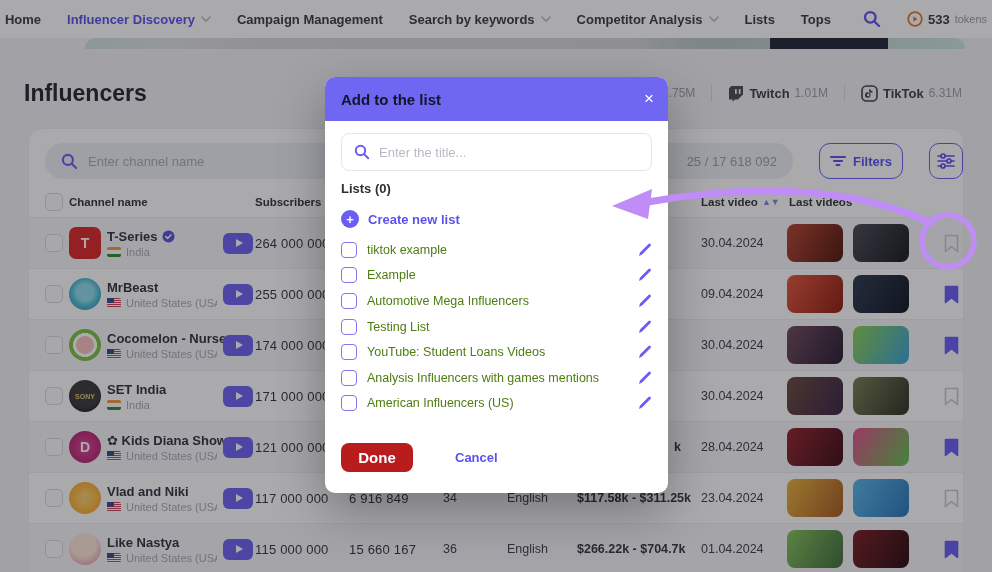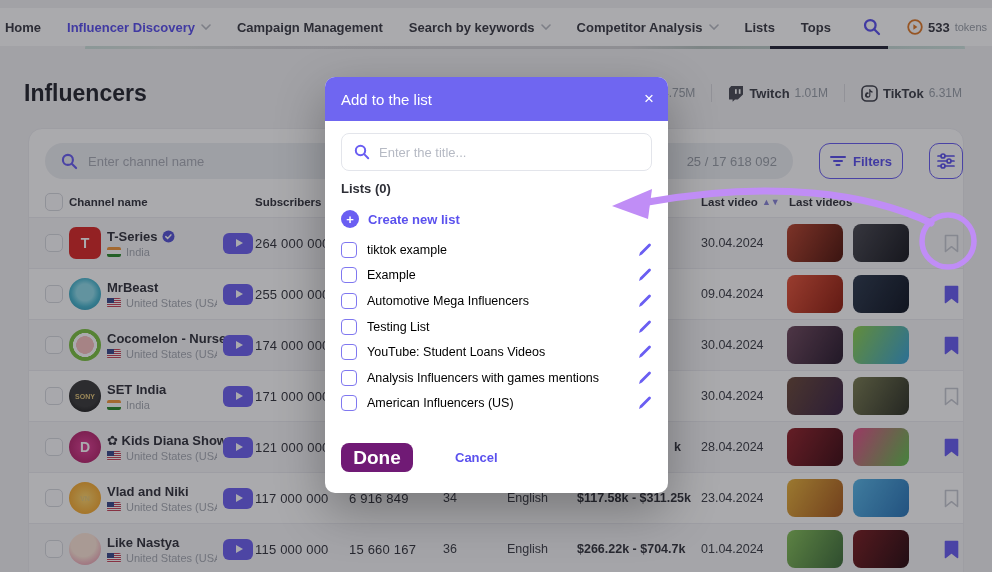--- a/index.html
+++ b/index.html
@@ -1,21 +1,21 @@
 <!DOCTYPE html>
 <html><head>
 <meta charset="utf-8">
 <style>
   html,body{margin:0;padding:0;width:992px;height:572px;overflow:hidden;
     font-family:"Liberation Sans","DejaVu Sans",sans-serif;background:#f2f2f5;}
   .page{position:absolute;inset:0;}
 
   
   .nav{position:absolute;top:0;left:0;right:0;height:38px;background:#ffffff;
-    display:flex;align-items:center;justify-content:center;gap:26px;z-index:1;margin-top:8px;}
+    display:flex;align-items:center;justify-content:center;gap:26px;z-index:1;}
   .nav-item{font-size:13px;font-weight:600;color:#3a3b44;display:flex;align-items:center;gap:6px;cursor:pointer;white-space:nowrap;}
   .nav-item.active{color:#5b51ee;}
   .nav-search{margin-left:6px;display:flex;align-items:center;}
   .tokens{display:flex;align-items:center;gap:5px;font-size:13px;}
   .tokens b{color:#3a3b44;font-weight:700;}
   .tokens span{color:#9aa0a8;font-size:11px;}
 
   
   .banner{position:absolute;top:38px;left:85px;right:27px;height:11px;border-radius:10px 10px 0 0;
     background:linear-gradient(90deg,#cfe3dd 0%,#dfe3e1 9%,#d8d8db 22%,#d6d6d8 62%,#b9c6c2 70%,#cfe4df 100%);overflow:hidden;}
@@ -71,37 +71,37 @@
   .earn{font-size:12.5px;font-weight:700;color:#35363e;}
   .thumb{width:56px;height:38px;border-radius:8px;flex:none;cursor:pointer;}
 
   
   .overlay{position:absolute;inset:0;background:rgba(20,20,28,0.36);z-index:5;}
 
   
   .modal{position:absolute;left:325px;top:77px;width:343px;height:416px;background:#fff;border-radius:10px;
     z-index:10;box-shadow:0 18px 50px rgba(0,0,0,.30);overflow:hidden;}
   .modal-head{position:absolute;left:0;top:0;right:0;height:44px;background:#6f66f1;display:flex;align-items:center;}
-  .modal-title{margin-left:16px;color:#ffffff;font-size:15px;font-weight:400;}
+  .modal-title{margin-left:16px;color:#0f172a;font-size:15px;font-weight:700;}
   .modal-close{position:absolute;right:14px;top:0;height:44px;display:flex;align-items:center;color:#fff;font-size:17px;cursor:pointer;}
   .modal-search{position:absolute;left:16px;right:16px;top:56px;height:38px;border:1px solid #e3e5eb;border-radius:8px;
     display:flex;align-items:center;gap:9px;padding:0 12px;box-sizing:border-box;}
   .modal-search .ph{font-size:13px;color:#b6bac4;}
   .lists-label{position:absolute;left:16px;top:104px;font-size:13px;font-weight:800;color:#2e2f37;}
   .create-row{position:absolute;left:16px;top:130px;height:24px;display:flex;align-items:center;gap:9px;cursor:pointer;}
   .plus{width:18px;height:18px;border-radius:50%;background:#6a5ef2;color:#fff;font-size:13px;font-weight:700;
     display:flex;align-items:center;justify-content:center;line-height:1;}
   .create-label{font-size:13px;font-weight:700;color:#5b51ee;}
   .mlist{position:absolute;left:16px;right:10px;top:160px;height:195px;overflow:hidden;}
   .mitem{height:25.6px;display:flex;align-items:center;cursor:pointer;}
   .mcb{width:16px;height:16px;border:1.6px solid #8078f0;border-radius:4px;box-sizing:border-box;flex:none;cursor:pointer;}
-  .mlabel{margin-left:10px;font-size:12.5px;color:#000000;flex:1;white-space:nowrap;overflow:hidden;}
+  .mlabel{margin-left:10px;font-size:12.5px;color:#4d7c0f;flex:1;white-space:nowrap;overflow:hidden;}
   .pencil{margin-left:auto;margin-right:6px;display:flex;align-items:center;cursor:pointer;}
   .modal-foot{position:absolute;left:16px;top:366px;height:29px;display:flex;align-items:center;gap:42px;}
-  .done-btn{width:72px;height:29px;border-radius:8px;background:#701a75;color:#fff;font-size:19px;font-weight:700;
+  .done-btn{width:72px;height:29px;border-radius:8px;background:#b91c1c;color:#fff;font-size:15px;font-weight:700;
     display:flex;align-items:center;justify-content:center;border:none;cursor:pointer;}
   .cancel-btn{font-size:13px;font-weight:700;color:#5b51ee;cursor:pointer;}
 
   .annotation{position:absolute;inset:0;z-index:20;pointer-events:none;}
 </style>
 </head>
 <body>
 
 <div class="page">
 

